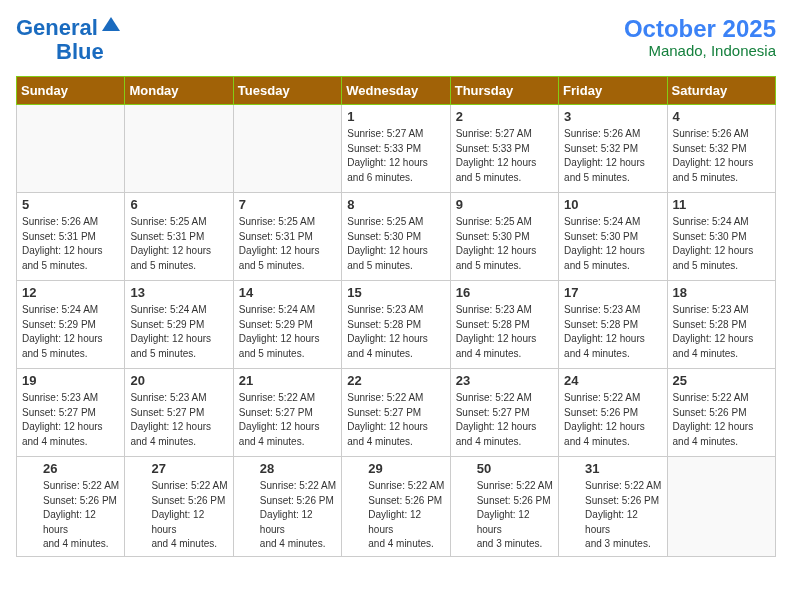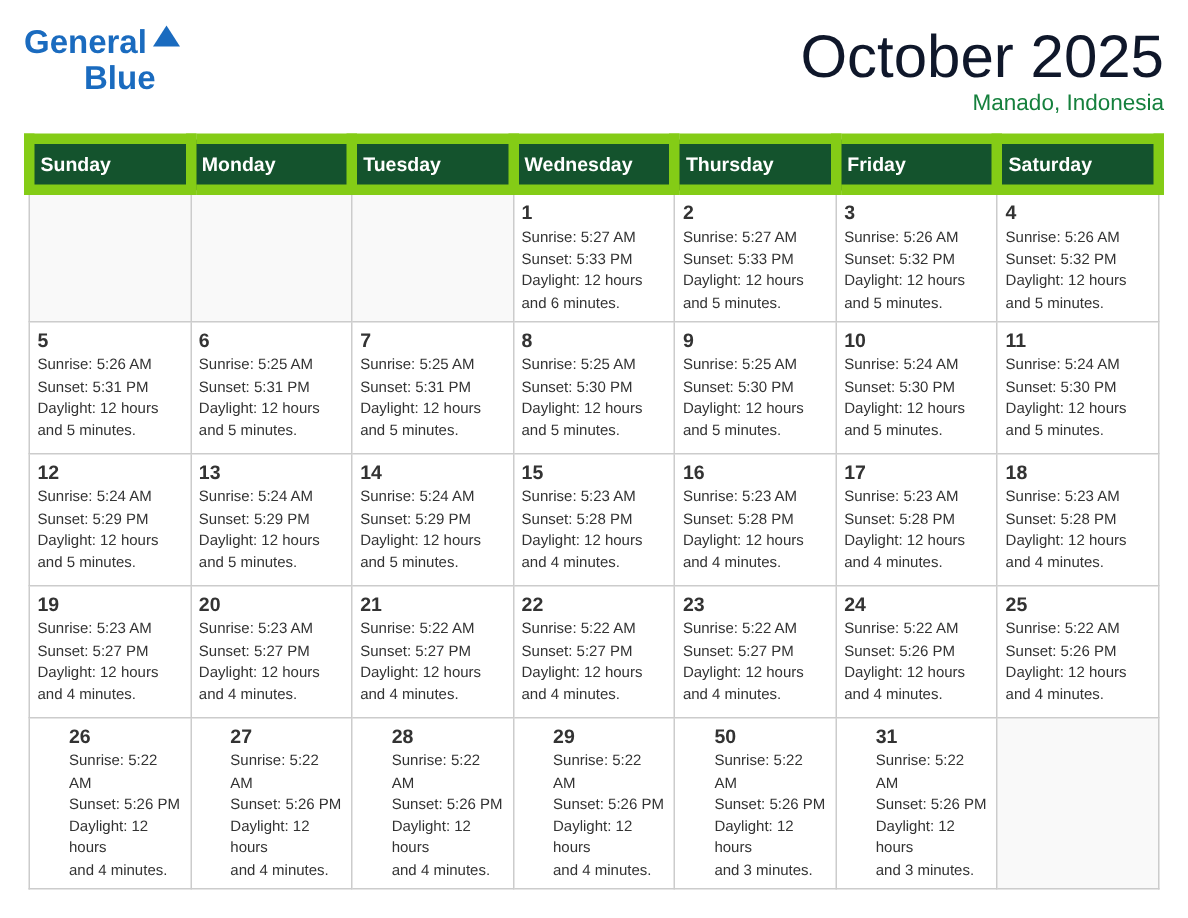--- a/index.html
+++ b/index.html
@@ -17,42 +17,42 @@
       margin-bottom: 12px;
     }
     .logo {
       display: flex;
       align-items: flex-end;
     }
     .title-block {
       text-align: right;
     }
     .month-title {
-      font-size: 40px;
-      font-weight: normal;
-      color: #0f172a;
+      font-size: 24px;
+      font-weight: bold;
+      color: #3b82f6;
       line-height: 1.1;
     }
     .location {
       font-size: 15px;
       color: #15803d;
     }
     .calendar {
       width: 100%;
       border-collapse: collapse;
       border: 1px solid #ccc;
     }
     .calendar th {
-      background: #14532d;
+      background: #a16207;
       color: #fff;
       font-size: 13px;
       font-weight: bold;
       padding: 6px 4px;
       text-align: left;
-      border: 7px solid #84cc16;
+      border: 1px solid #84cc16;
     }
     .calendar td {
       width: 14.28%;
       vertical-align: top;
       border: 1px solid #ccc;
       padding: 4px 5px;
       font-size: 10.5px;
       color: #333;
       height: 88px;
     }

